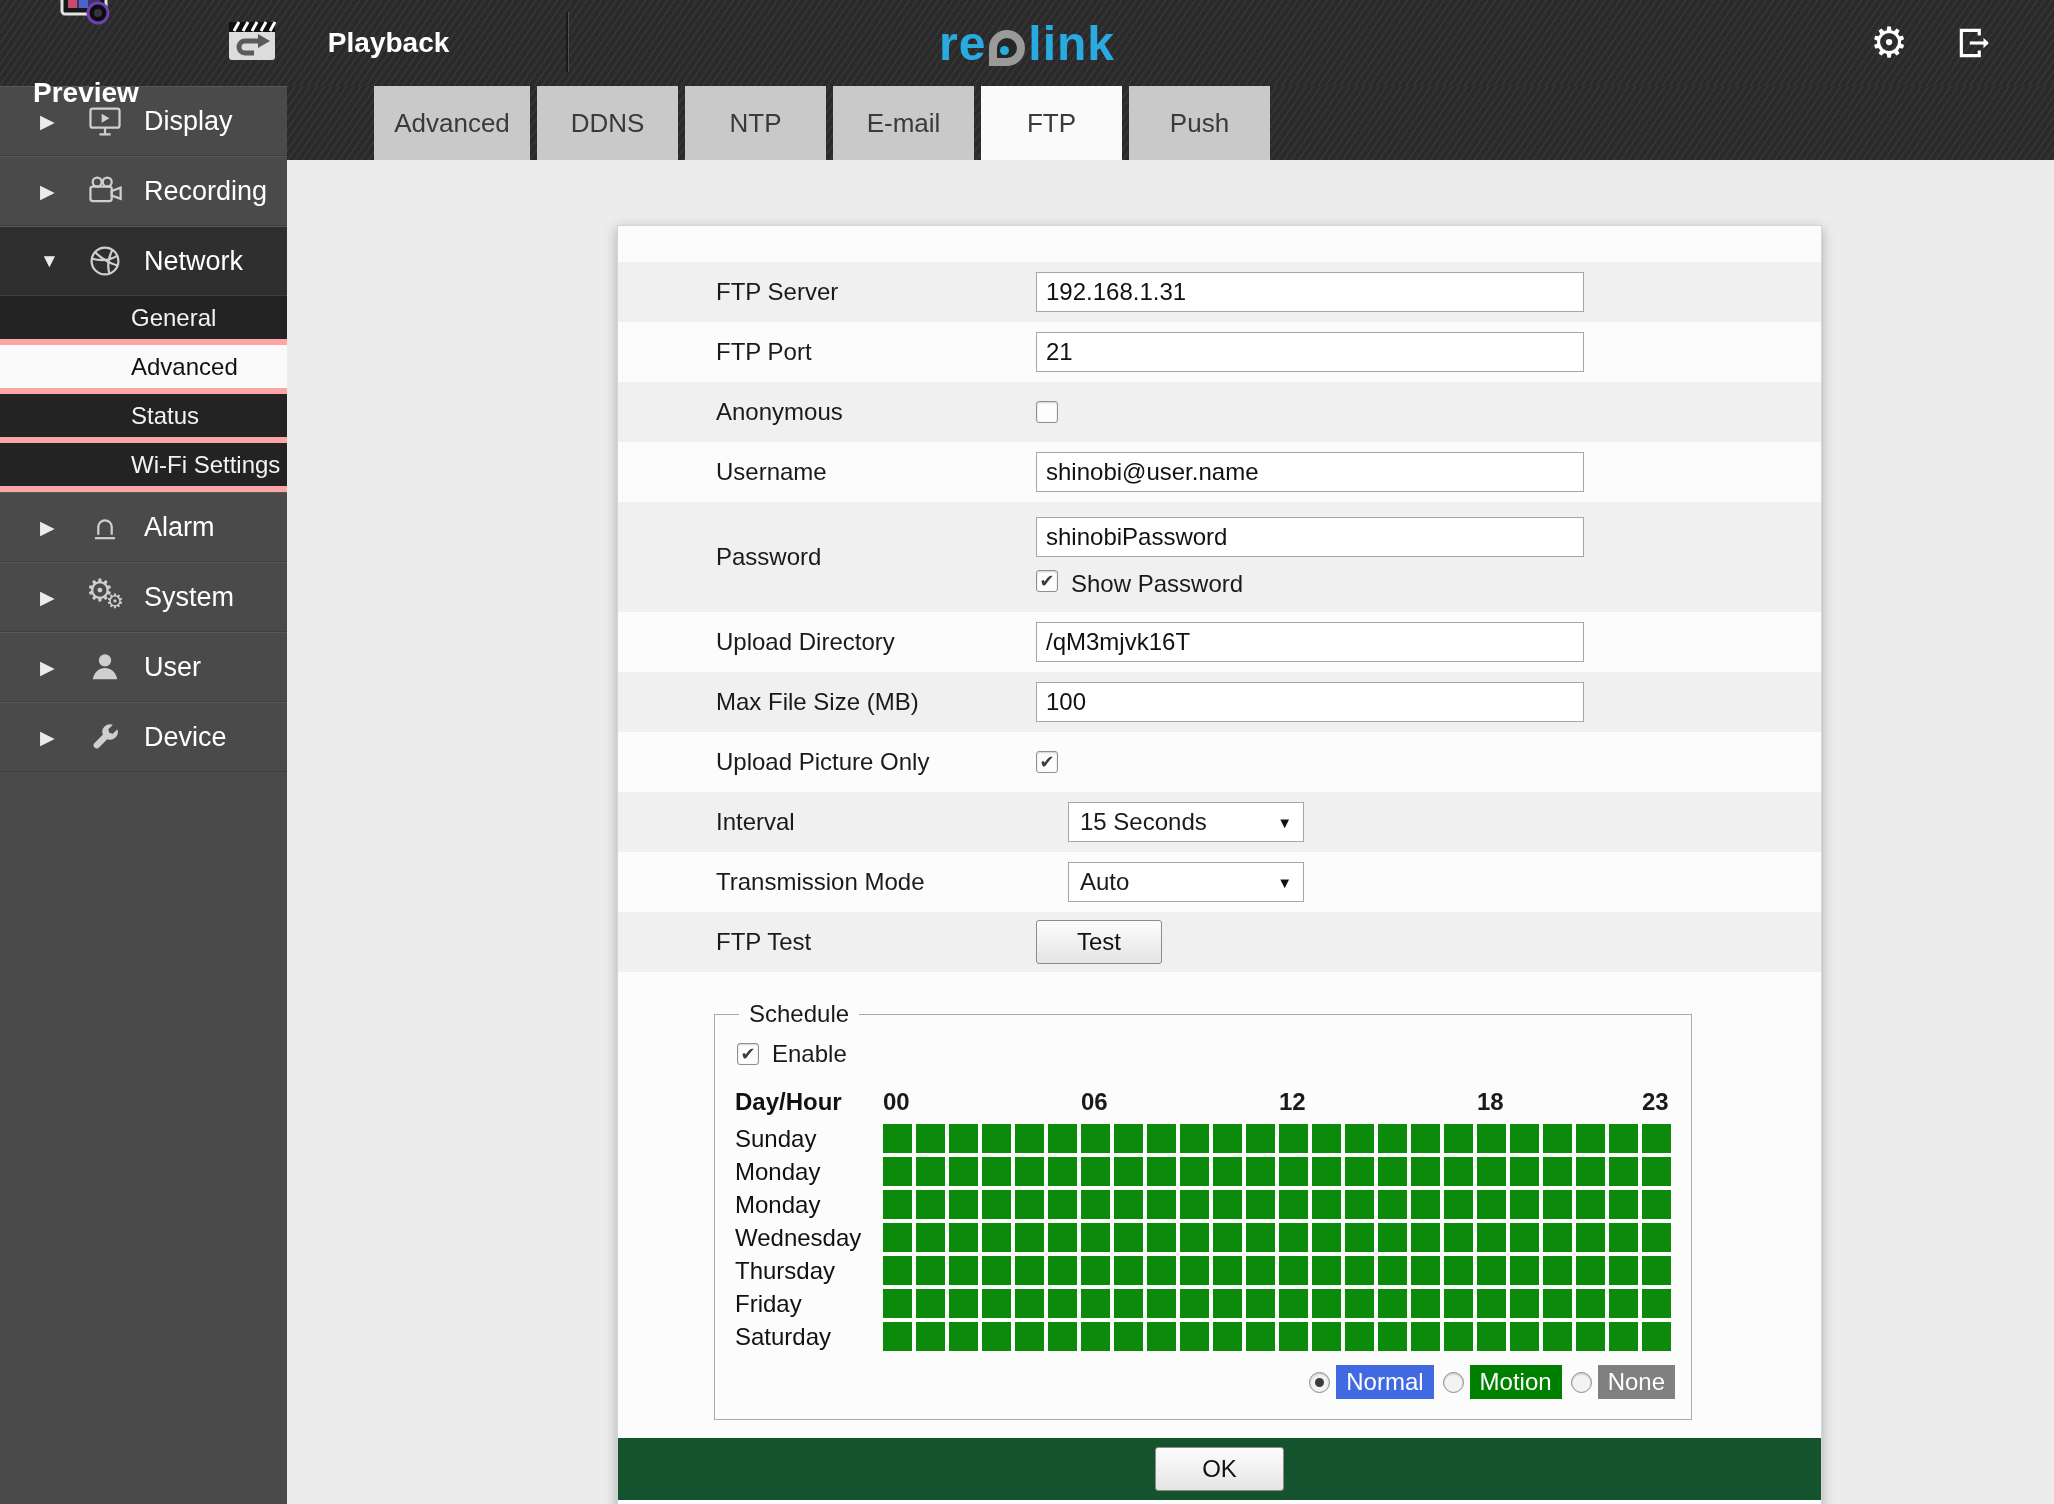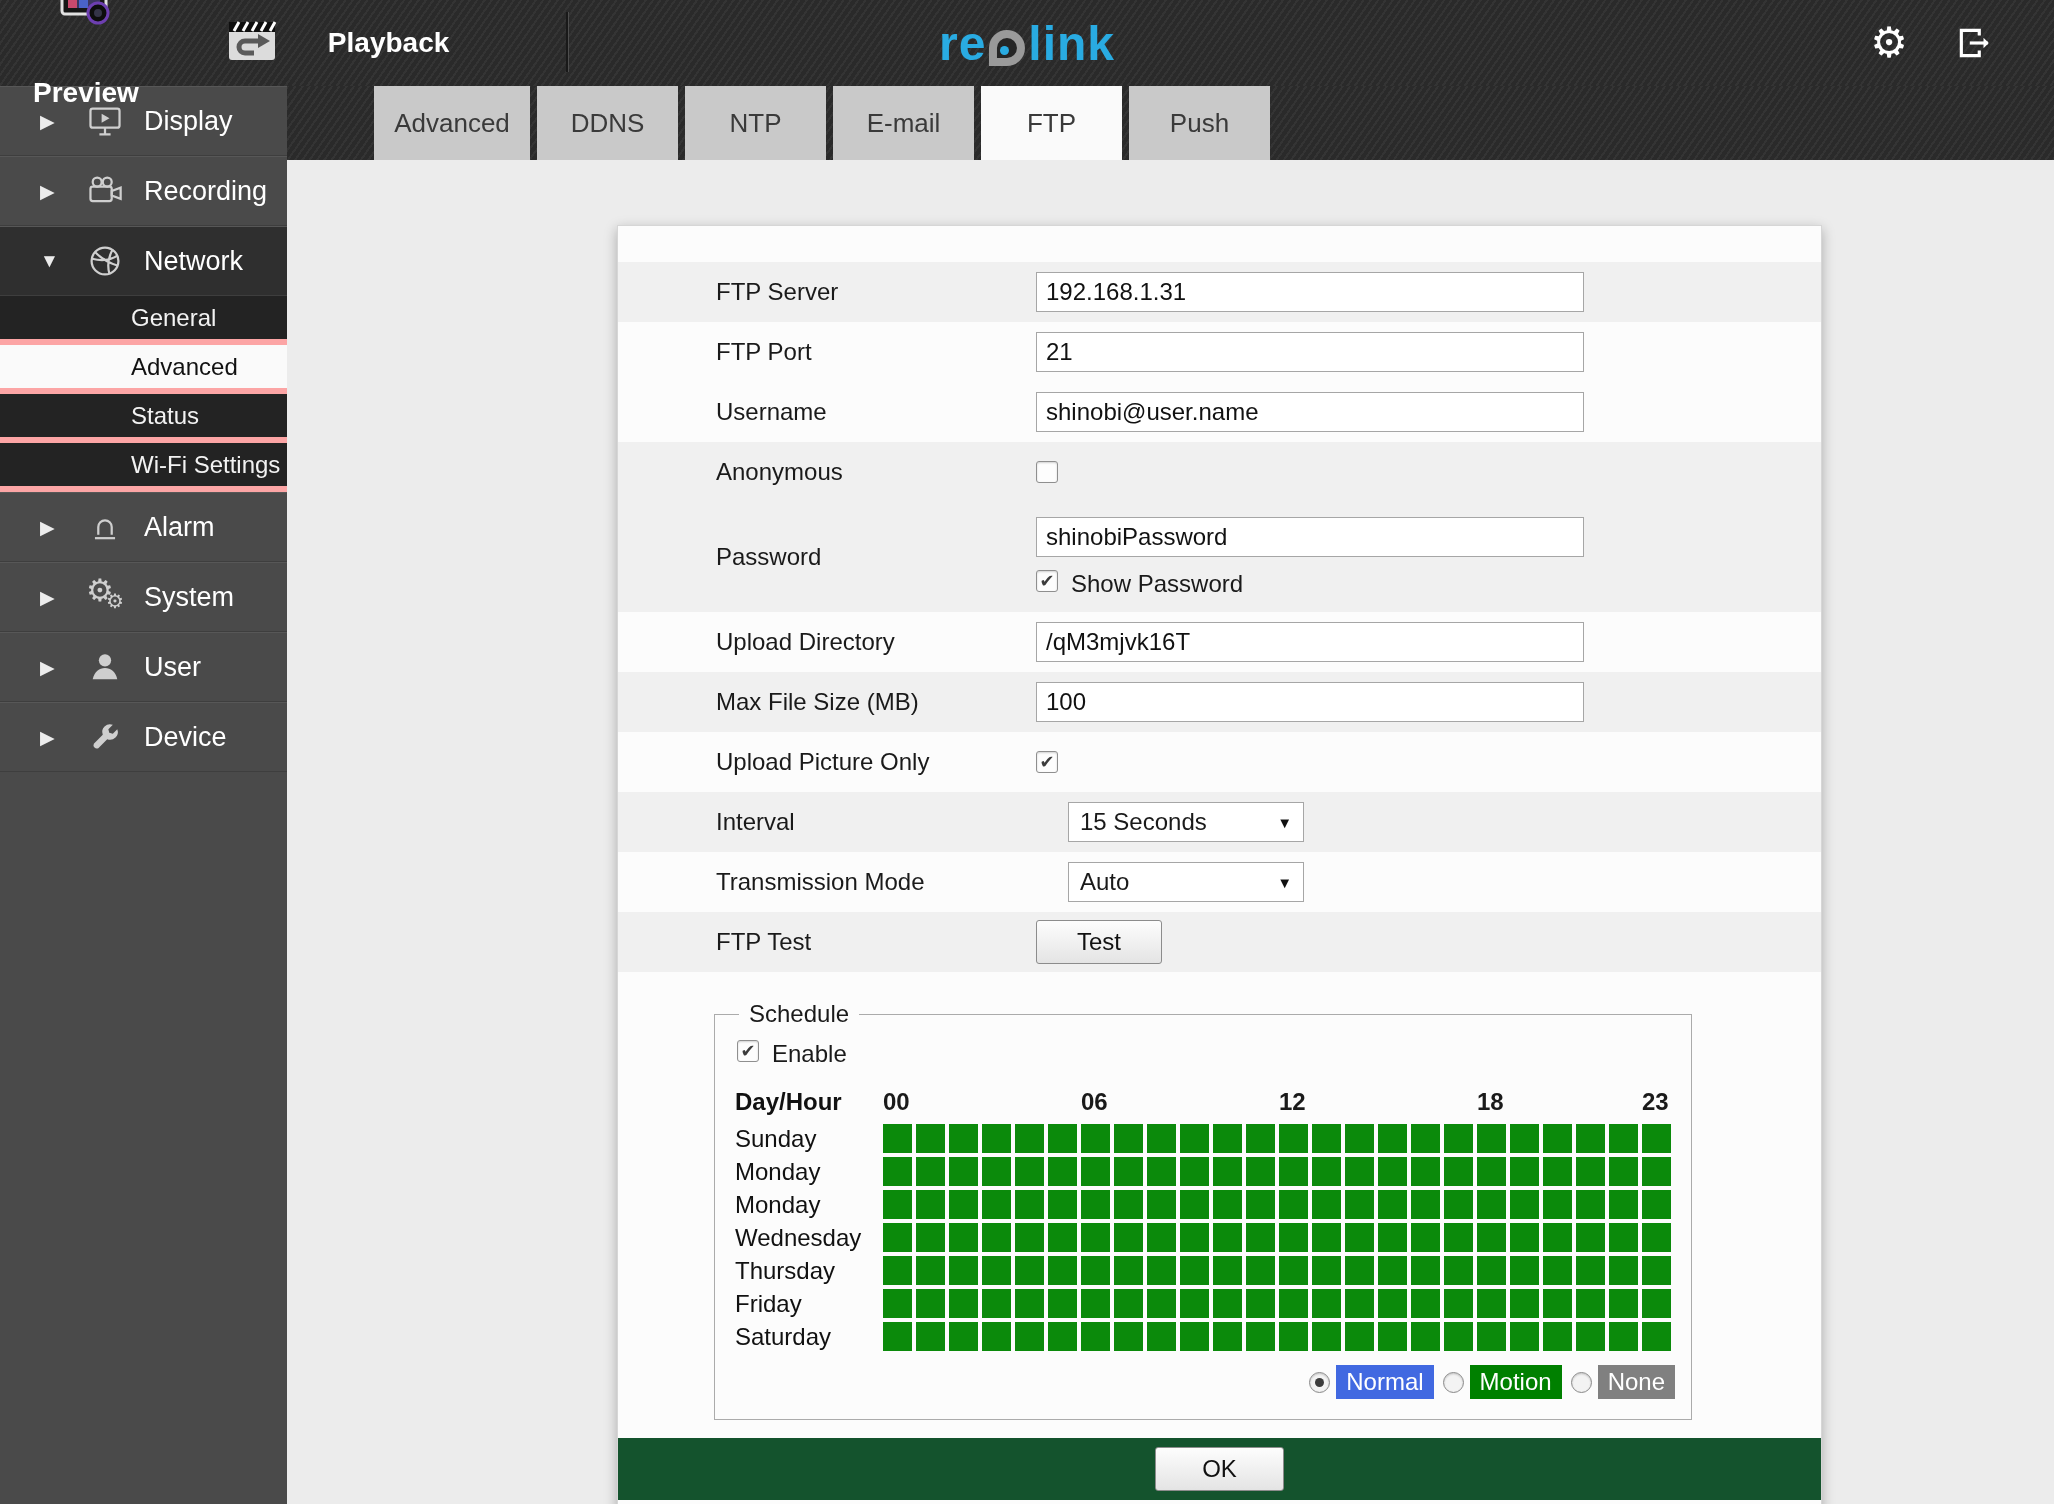--- a/index.html
+++ b/index.html
@@ -69,21 +69,21 @@
   .checkbox.checked::after { content:"✔"; }
   .cbline { display:flex; align-items:flex-start; gap:13px; margin-top:13px; font-size:24px; }
   .select { width:236px; height:40px; border:1px solid #a6a6a6; background:#fff; display:flex;
             align-items:center; justify-content:space-between; padding:0 11px; font-size:24px; cursor:pointer;margin-left:32px; }
   .sel-arrow { font-size:15px; color:#111; }
   .btn { height:44px; padding:0 40px; font-size:24px; color:#111; border:1px solid #8c8c8c; border-radius:3px;
          background:linear-gradient(#fdfdfd,#e4e4e4); font-family:inherit; cursor:pointer; }
   
   .sched { margin:28px 132px 0 96px; border:1px solid #ababab; padding:4px 16px 20px 20px; }
   .sched legend { font-size:24px; padding:0 10px; margin-left:4px; color:#1a1a1a; }
-  .enable-row { display:flex; gap:13px; font-size:24px; margin:8px 0 20px 2px; }
+  .enable-row { display:flex; align-items:center; gap:13px; font-size:24px; margin:8px 0 20px 2px; }
   .sched-head { display:flex; align-items:flex-end; margin-bottom:8px; }
   .day-col { flex:0 0 148px; font-size:24px; color:#111; }
   .sched-head .day-col { font-weight:bold; }
   .hcell { width:29px; margin-right:4px; font-weight:bold; font-size:24px; white-space:nowrap; flex:none; }
   .sched-row { display:flex; align-items:center; margin-bottom:4px; }
   .cells { display:flex; }
   .cell { width:29px; height:29px; margin-right:4px; background:#fff; flex:none; cursor:pointer; }
   .cell.on { background:var(--green); }
   .modes { display:flex; justify-content:flex-end; align-items:center; margin-top:14px; font-size:24px; }
   .mode { display:flex; align-items:center; margin-left:9px; }
@@ -262,31 +262,31 @@
           </div>
       </div>
 
       <div class="frow">
         <span class="flabel">FTP Port</span>
         <div class="fval">
             <input class="tinput" value="21" style="">
           </div>
       </div>
 
+      <div class="frow gray">
+        <span class="flabel">Anonymous</span>
+        <div class="fval">
+            <span class="checkbox"></span>
+          </div>
+      </div>
+
       <div class="frow">
         <span class="flabel">Username</span>
         <div class="fval">
             <input class="tinput" value="shinobi@user.name" style="">
-          </div>
-      </div>
-
-      <div class="frow gray">
-        <span class="flabel">Anonymous</span>
-        <div class="fval">
-            <span class="checkbox"></span>
           </div>
       </div>
 
       <div class="frow gray tall">
         <span class="flabel">Password</span>
         <div class="fval">
           <input class="tinput" value="shinobiPassword" style="">
           <div class="cbline">
             <span class="checkbox checked"></span>
             <span>Show Password</span>

